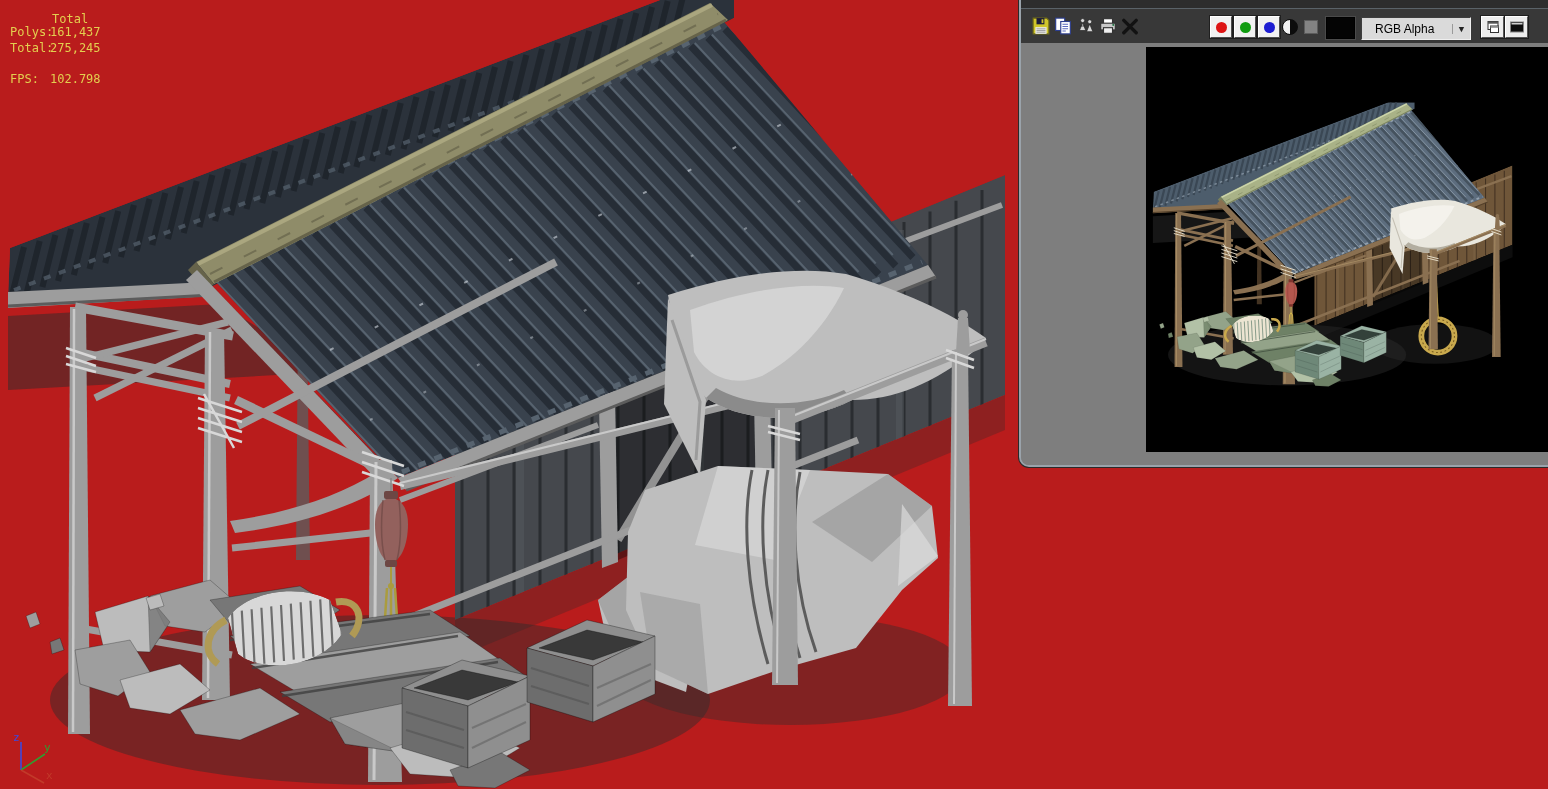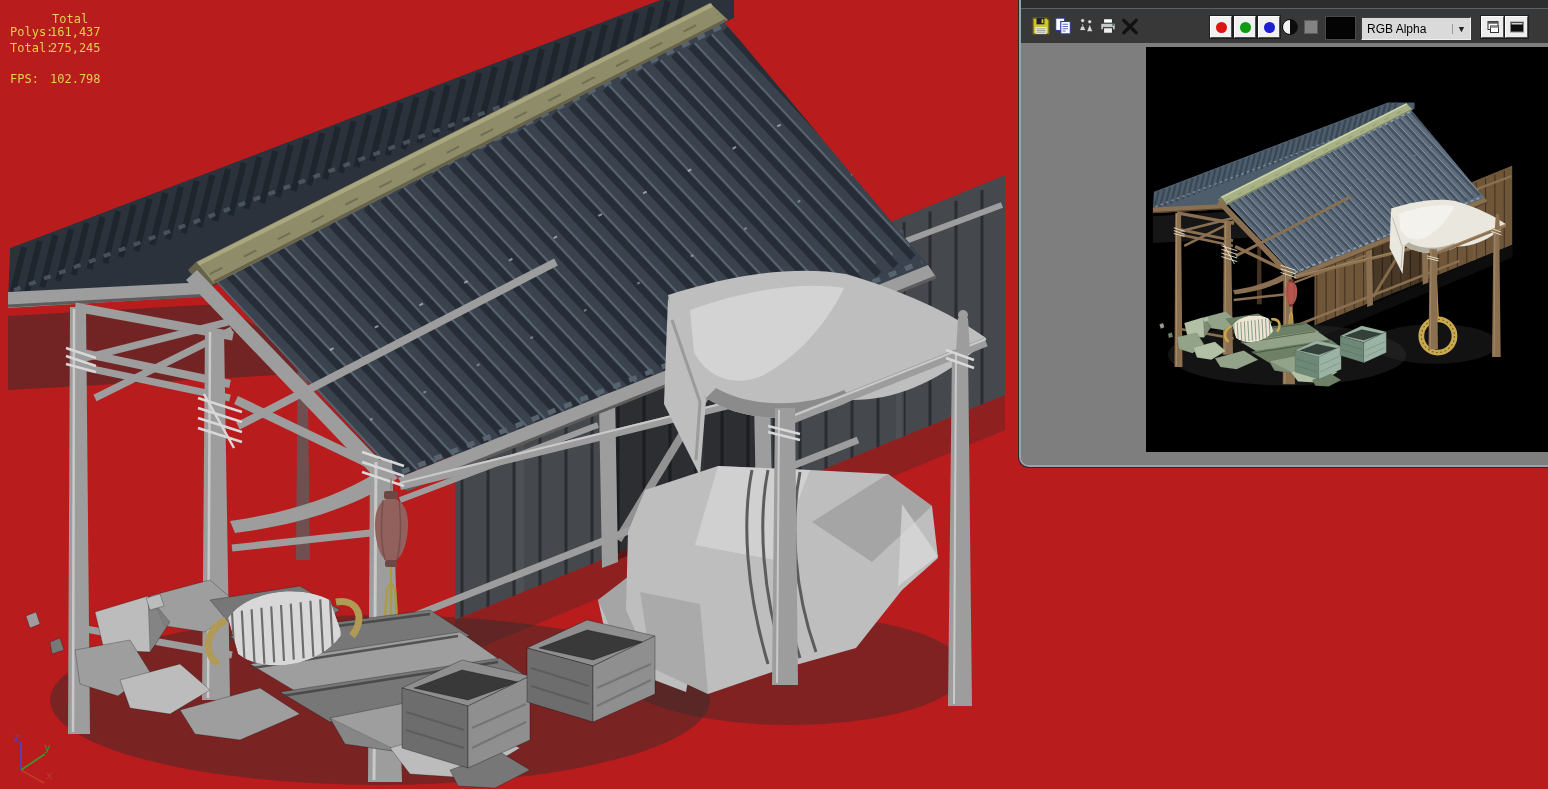--- a/index.html
+++ b/index.html
@@ -43,21 +43,21 @@
      box-shadow:0 0 0 1px #1f1f1f;display:flex;align-items:center;justify-content:center;}
   .chanbtn .dot{width:11px;height:11px;border-radius:50%;}
   .mono-toggle{position:absolute;top:10px;width:14px;height:14px;border-radius:50%;
      background:linear-gradient(90deg,#f2f2f2 50%,#0c0c0c 50%);border:1px solid #0c0c0c;}
   .alpha-toggle{position:absolute;top:11px;width:12px;height:12px;background:#838383;border:1px solid #5c5c5c;}
   .swatch{position:absolute;top:8px;width:27px;height:20px;background:#040404;border:1px solid #000;
      outline:1px solid #4a4a4a;}
   .dropdown{position:absolute;top:8px;height:21px;background:#dadada;display:flex;align-items:center;
      border-top:1px solid #3e3e3e;border-left:1px solid #3e3e3e;
      border-right:1px solid #efefef;border-bottom:1px solid #efefef;cursor:pointer;}
-  .dd-text{flex:1;font-size:12px;color:#000;padding-left:5px;font-family:"Liberation Sans",sans-serif;}
+  .dd-text{flex:1;font-size:12px;color:#000;padding-left:13px;font-family:"Liberation Sans",sans-serif;}
   .dd-arrow{width:17px;text-align:center;font-size:9px;color:#222;border-left:1px solid #9a9a9a;}
   .sqbtn{position:absolute;top:7px;width:21px;height:20px;background:#ededed;
      border-top:1px solid #fff;border-left:1px solid #fff;
      border-right:1px solid #555;border-bottom:1px solid #555;
      box-shadow:0 0 0 1px #1f1f1f;display:flex;align-items:center;justify-content:center;}
   .rfw-body{position:absolute;top:43px;left:0;right:0;bottom:0;background:#7e7e7e;}
   .render-canvas{position:absolute;left:125px;top:4px;right:0;height:405px;background:#000;overflow:hidden;}
   
   #gizmo{position:absolute;left:0px;top:729px;width:70px;height:60px;}
   #gizmo text{font-size:11px;font-family:"DejaVu Sans Mono",monospace;}

